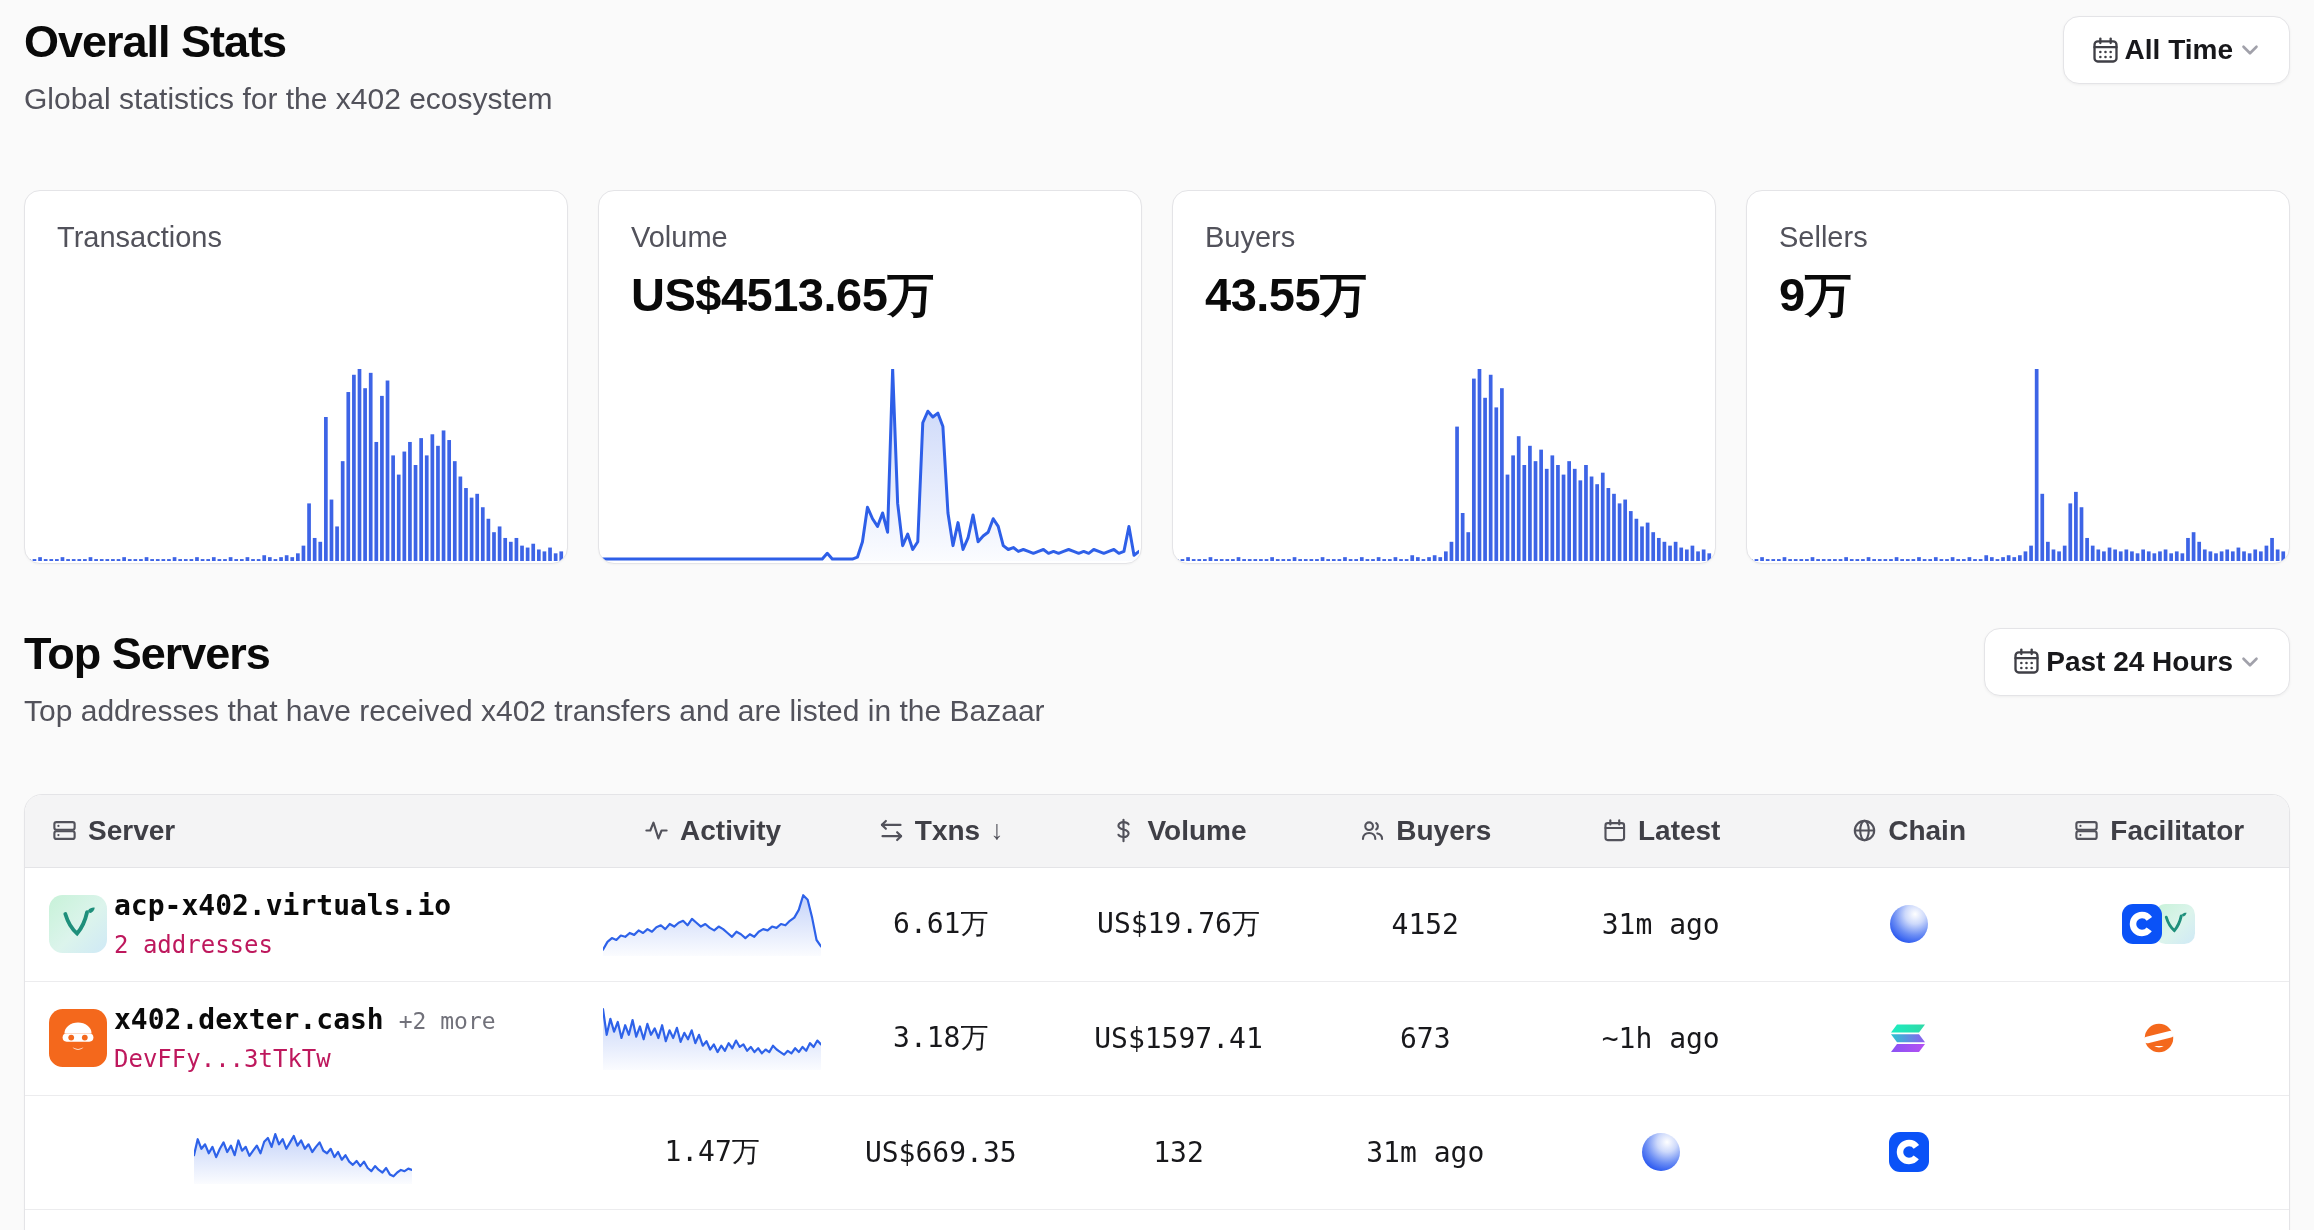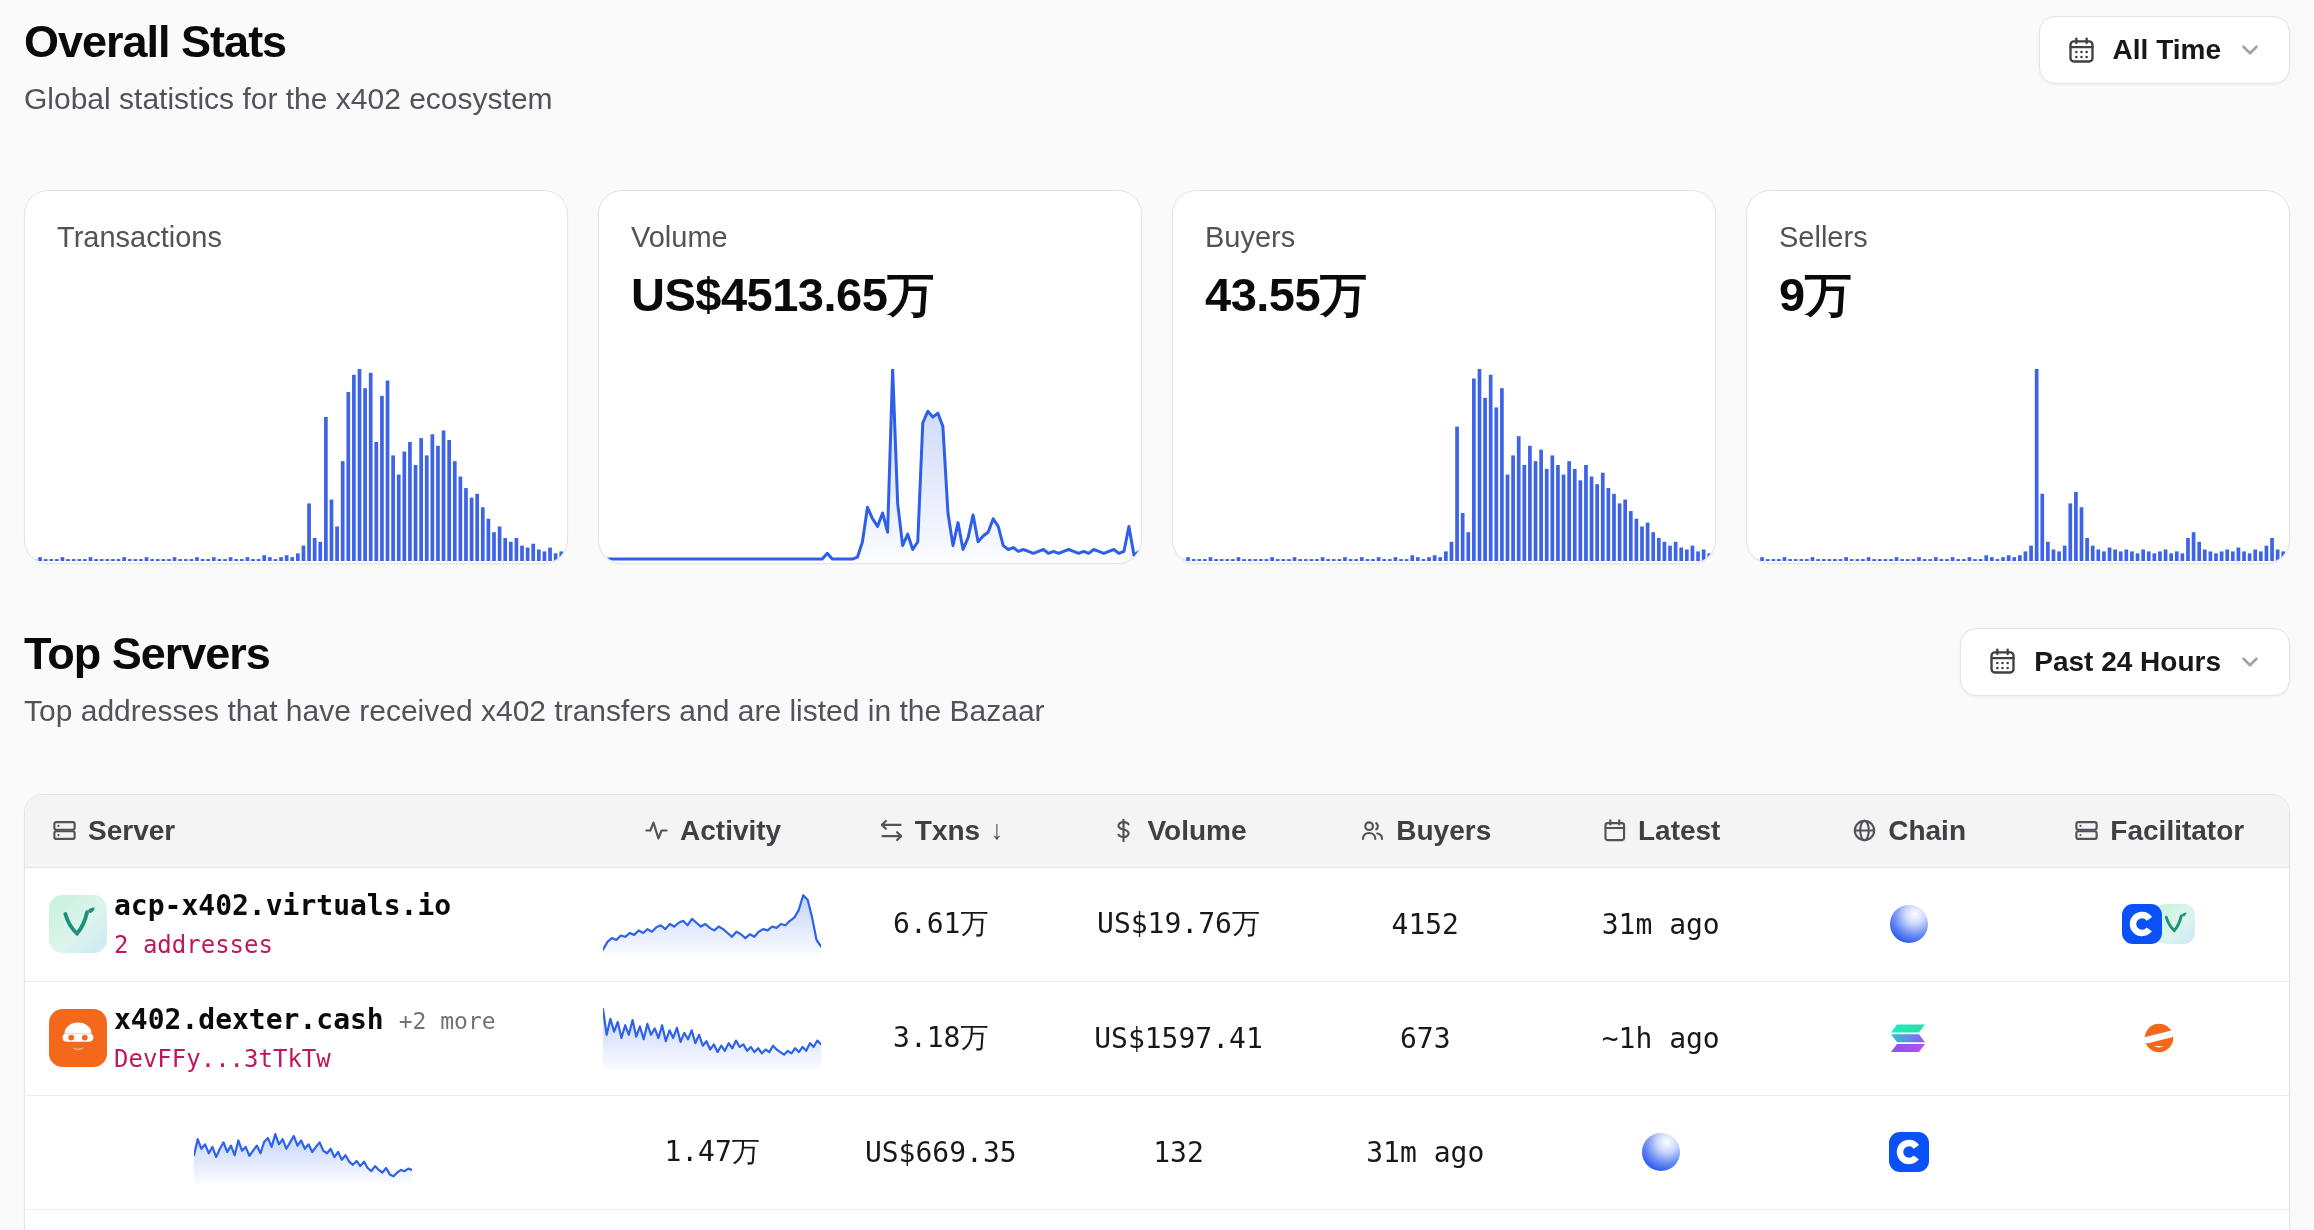--- a/index.html
+++ b/index.html
@@ -6,26 +6,26 @@
   body{
     width:2314px;height:1230px;overflow:hidden;background:#fafafa;
     font-family:"Liberation Sans","DejaVu Sans",sans-serif;color:#09090b;
     -webkit-font-smoothing:antialiased;
   }
   .page{padding:16px 24px 0;}
   .sec-head{display:flex;justify-content:space-between;align-items:flex-start;}
   .title{font-size:45px;font-weight:800;letter-spacing:-1px;margin:0;line-height:1.15;color:#0a0a0a;}
   .sub{font-size:30px;color:#52525b;margin:14px 0 0;font-weight:400;}
   .range-btn{
-    display:inline-flex;align-items:center;gap:16px;background:#fff;border:1.5px solid #e4e4e7;
+    display:inline-flex;align-items:center;gap:4px;background:#fff;border:1.5px solid #e4e4e7;
     border-radius:16px;height:68px;padding:0 26px;font-family:"Liberation Sans","DejaVu Sans",sans-serif;
     font-size:28px;font-weight:600;color:#18181b;box-shadow:0 1px 3px rgba(0,0,0,.05);cursor:pointer;
   }
   .cards{display:grid;grid-template-columns:repeat(4,1fr);gap:30px;margin-top:74px;}
-  .stat-card{position:relative;background:#fff;border:1.5px solid #e4e4e7;border-radius:24px;height:372px;overflow:hidden;box-shadow:0 1px 2px rgba(0,0,0,.03);}
+  .stat-card{position:relative;background:#fff;border:1.5px solid #e4e4e7;border-radius:16px;height:372px;overflow:hidden;box-shadow:0 1px 2px rgba(0,0,0,.03);}
   .stat-meta{padding:30px 32px 0;position:relative;z-index:2;}
   .stat-label{font-size:29px;color:#52525b;font-weight:500;}
   .stat-value{font-size:47px;font-weight:800;letter-spacing:-0.5px;margin-top:10px;color:#0a0a0a;}
   .stat-chart{position:absolute;left:2px;right:2px;bottom:2px;height:192px;z-index:1;}
 
   .mt-sec{margin-top:64px;}
   .table-card{margin-top:66px;background:#fff;border:1.5px solid #e4e4e7;border-radius:18px;overflow:hidden;box-shadow:0 1px 2px rgba(0,0,0,.03);}
   .thead,.tr{display:grid;grid-template-columns:24.6% 11.5% 8.7% 12.3% 9.5% 11.3% 10.6% 11.5%;align-items:center;}
   .thead{background:#f4f4f5;height:72px;border-bottom:1.5px solid #e4e4e7;color:#3f3f46;}
   .th{display:flex;align-items:center;justify-content:center;gap:10px;font-size:28px;font-weight:700;}

